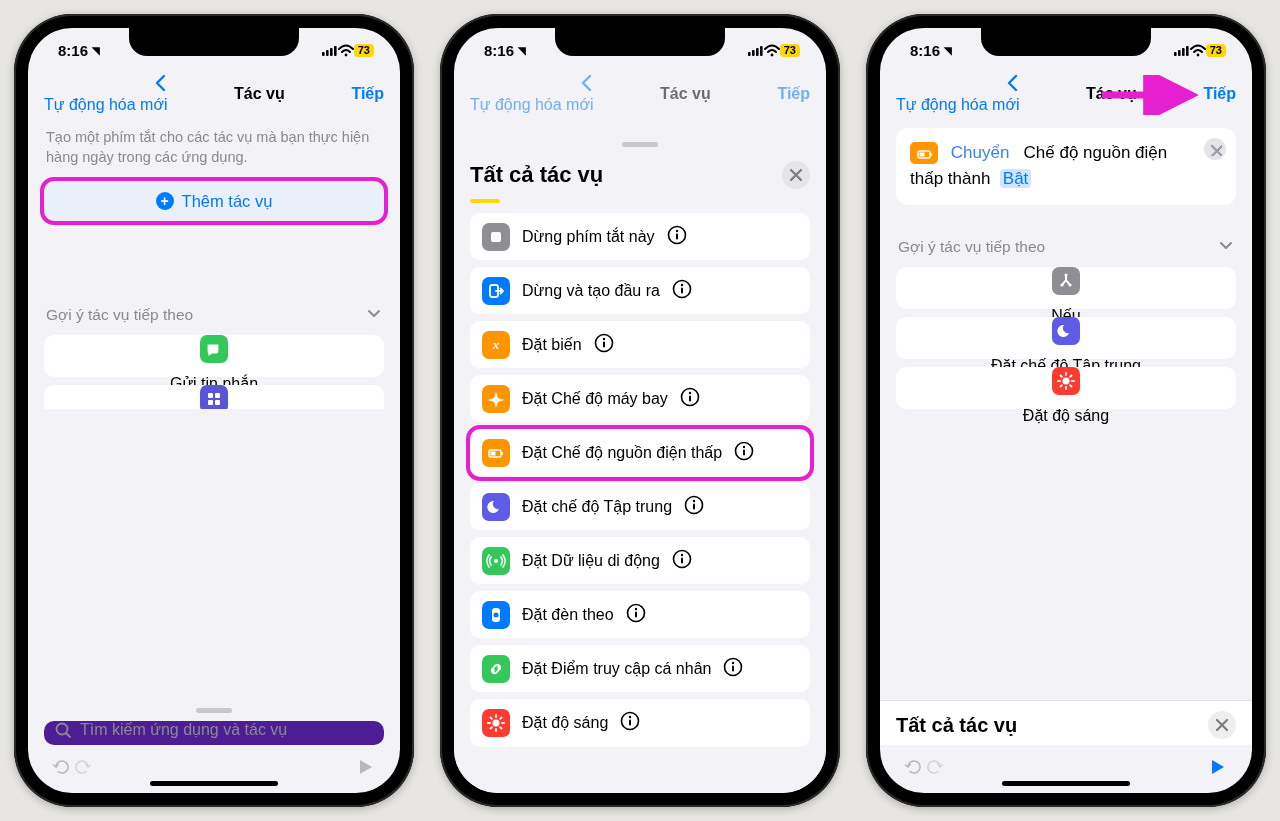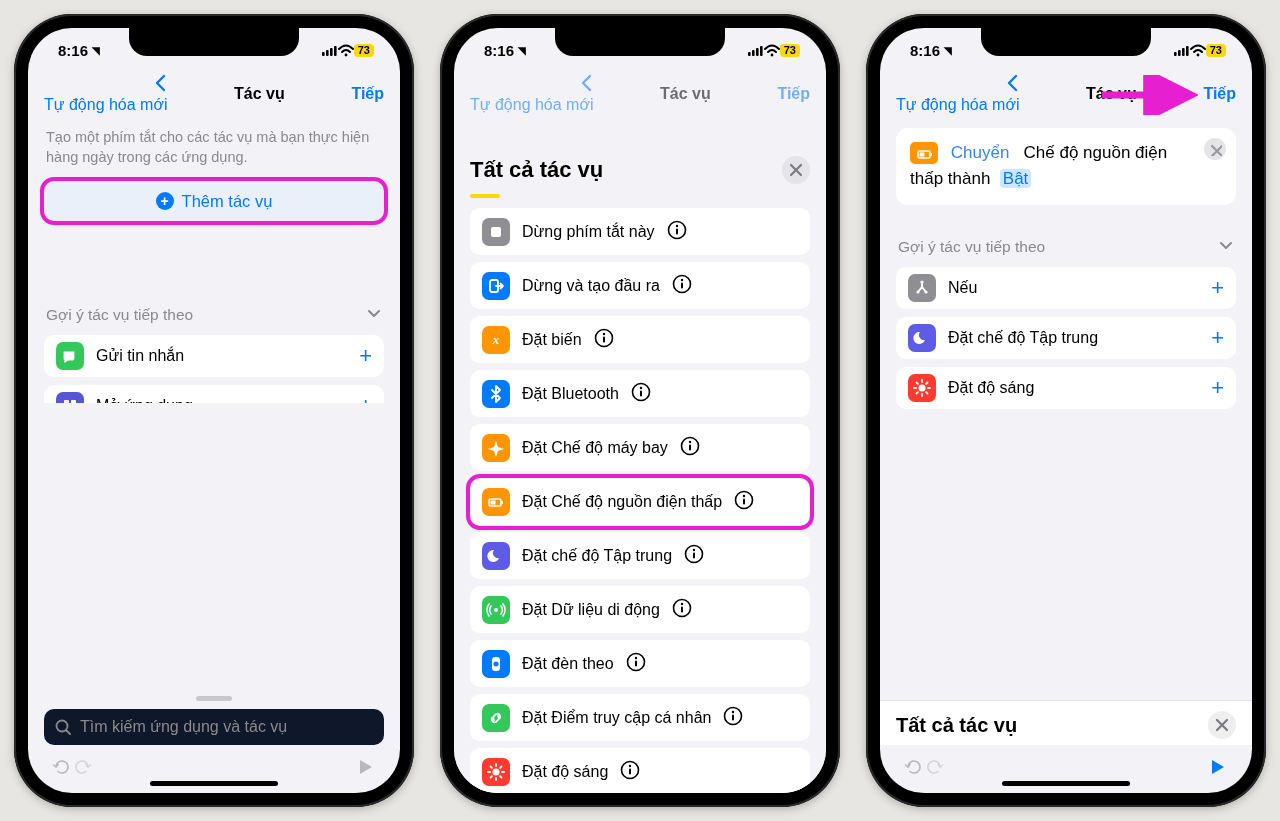--- a/index.html
+++ b/index.html
@@ -63,30 +63,30 @@
   .hl-pink { outline:4px solid #e61fd0; outline-offset:0; border-radius:10px; }
   .section-head {
     display:flex;justify-content:space-between;align-items:center;
     color:#8a8a8e;font-size:15.5px;padding:6px 2px 10px;
   }
   .chev { color:#8a8a8e; }
   .list { display:flex; flex-direction:column; gap:8px; }
   .row {
     background:#fff; border-radius:10px; height:42px;
     display:flex; align-items:center; padding:0 12px; gap:12px;
-    font-size:16px; color:#000;
+    font-size:16px; color:#000;flex-direction:column;
   }
   .row .end { margin-left:auto; color:#007aff; font-size:22px; font-weight:300; }
   .ico {
     width:28px;height:28px;border-radius:7px;display:flex;align-items:center;justify-content:center;
     color:#fff; flex:0 0 28px;
   }
   .searchbar {
-    background:#0f172a; border-radius:10px; height:36px;
-    display:flex;align-items:center;gap:8px;padding:0 10px;color:#8a8a8e;font-size:16px;
+    background:#4c1d95; border-radius:10px; height:24px;
+    display:flex;gap:8px;padding:0 10px;color:#8a8a8e;font-size:16px;
   }
   .btm-toolbar {
     height:48px;display:flex;align-items:center;justify-content:space-between;padding:0 24px;color:#b8b8bc;
   }
   .btm-toolbar .play { color:#b8b8bc; }
   .btm-toolbar .play.blue { color:#007aff; }
   .home-ind {
     position:absolute; bottom:7px; left:50%; transform:translateX(-50%);
     width:128px; height:5px; background:#000; border-radius:3px;
   }
@@ -408,31 +408,20 @@
                 <use href="#i-info"></use>
               </svg></span>
           </div>
           <div class="srow" style="border-radius:10px;margin-bottom:6px">
             <span class="ico bg-orn">
               <svg width="20" height="20">
                 <use href="#a-var"></use>
               </svg>
             </span>
             <span>Đặt biến</span>
-            <span class="info"><svg width="20" height="20">
-                <use href="#i-info"></use>
-              </svg></span>
-          </div>
-          <div class="srow" style="border-radius:10px;margin-bottom:6px">
-            <span class="ico bg-blu">
-              <svg width="20" height="20">
-                <use href="#a-bt"></use>
-              </svg>
-            </span>
-            <span>Đặt Bluetooth</span>
             <span class="info"><svg width="20" height="20">
                 <use href="#i-info"></use>
               </svg></span>
           </div>
           <div class="srow" style="border-radius:10px;margin-bottom:6px">
             <span class="ico bg-orn">
               <svg width="20" height="20">
                 <use href="#a-plane"></use>
               </svg>
             </span>

